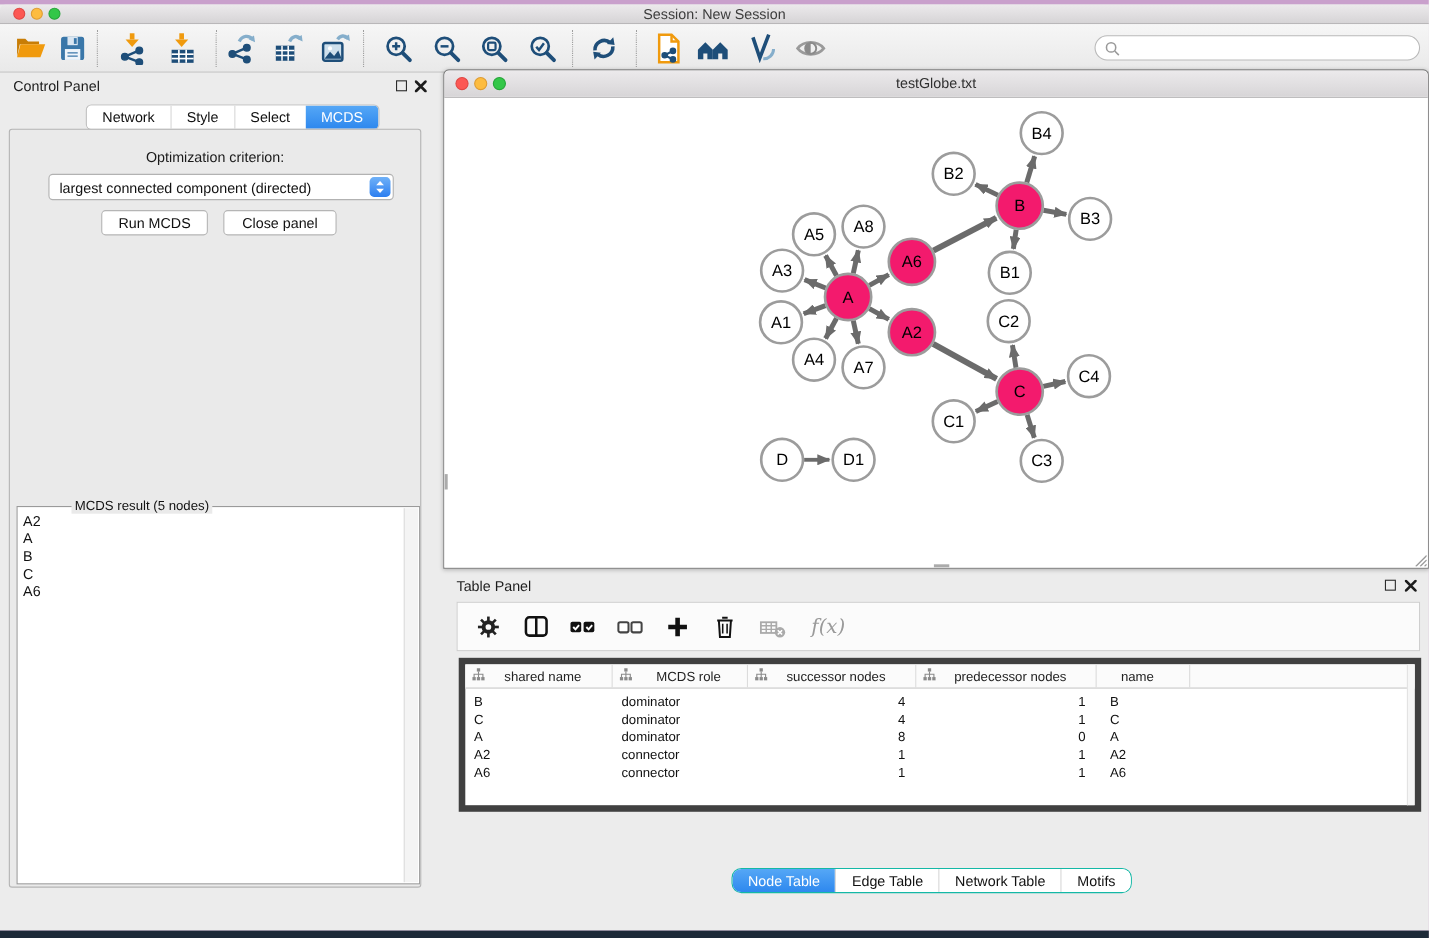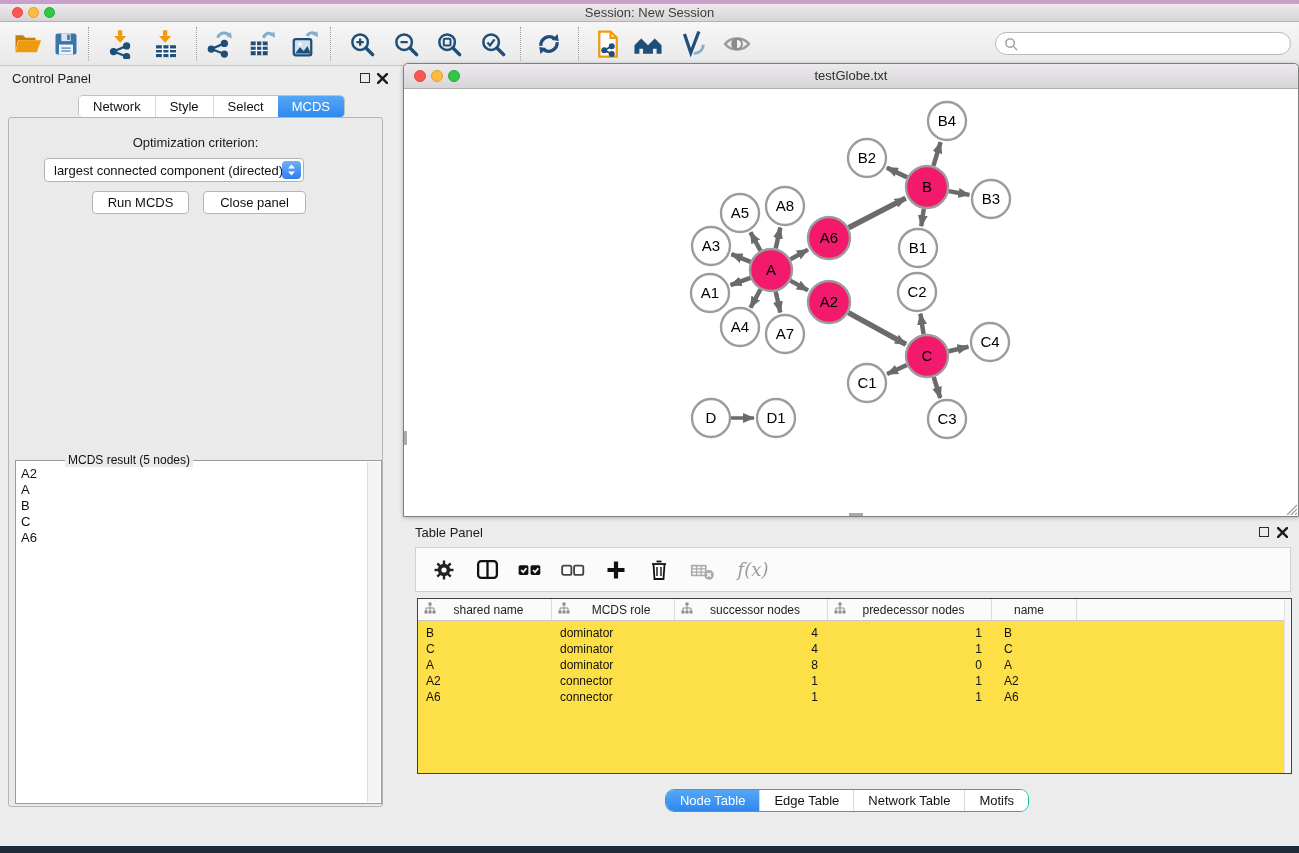--- a/index.html
+++ b/index.html
@@ -39,21 +39,21 @@
   .cp-tabs { position:absolute; left:78px; top:91px; height:23px; display:inline-flex;
     border:1px solid #c0c0c0; border-radius:5px; overflow:hidden; background:#fff; }
   .seg { font-size:13px; line-height:21px; padding:0 14px; color:#111; background:#fff;
     border-left:1px solid #d8d8d8; white-space:nowrap; }
   .seg:first-child { border-left:none; }
   .seg.active { background:linear-gradient(#55a7f6,#2e88ee); color:#fff; border-left:none; }
   .cp-frame { position:absolute; left:8px; top:113px; width:375px; height:690px;
     border:1px solid #b4b4b4; border-radius:3px; background:#eaeaea; }
   .opt-label { position:absolute; left:0; width:100%; top:17px; text-align:center;
     font-size:13px; color:#1a1a1a; }
-  .combo { position:absolute; left:35px; top:40px; width:260px; height:24px; background:#fff;
+  .combo { position:absolute; left:35px; top:40px; width:314px; height:24px; background:#fff;
     border:1px solid #b2b2b2; border-radius:4px; font-size:13px; color:#111; }
   .combo .val { position:absolute; left:9px; top:4px; white-space:nowrap; }
   .combo .step { position:absolute; right:2px; top:2px; width:19px; height:18px;
     border-radius:4px; background:linear-gradient(#6fb1f8,#2d7ff0);
     display:flex; align-items:center; justify-content:center; }
   .btn { position:absolute; height:23px; background:#fff; border:1px solid #b5b5b5;
     border-radius:4px; font-size:13px; color:#111; text-align:center; line-height:21px; }
   .fieldset { position:absolute; left:6px; top:342px; width:367px; height:344px;
     border:1px solid #9a9a9a; background:#fff; }
   .fieldset .legend { position:absolute; left:5px; top:-8px; background:#eaeaea;
@@ -79,22 +79,22 @@
   .mini-scroll-h { position:absolute; left:445px; bottom:0; width:14px; height:3px; background:#ababab; }
   .grip { position:absolute; right:1px; bottom:1px; }
 
   
   .tp-label { position:absolute; left:415px; top:521px; font-size:13px; color:#1c1c1c; }
   .tp-toolbar { position:absolute; left:415px; top:543px; width:876px; height:45px;
     background:#fbfbfb; border:1px solid #cfcfcf; display:flex; align-items:center;
     padding-left:14px; gap:15px; }
   .tpt-btn { width:28px; height:28px; display:flex; align-items:center; justify-content:center; }
   .fx { font-family:"DejaVu Serif", serif; font-style:italic; font-size:18px; color:#9a9a9a; }
-  .tp-table { position:absolute; left:417px; top:594px; width:875px; height:176px;
-    background:#fde047; border:1px solid #404040; }
+  .tp-table { position:absolute; left:417px; top:594px; width:875px; height:140px;
+    background:#ffffff; border:6px solid #404040; }
   .thead { display:flex; height:22px; border-bottom:1px solid #c9c9c9; background:#fbfbfb; }
   .th { display:flex; align-items:center; border-right:1px solid #dcdcdc; font-size:12px;
     color:#222; }
   .th svg { margin-left:6px; }
   .th .lbl { flex:1; text-align:center; padding-right:10px; }
   .tr { display:flex; height:16px; font-size:12px; color:#111; align-items:center; }
   .tr:first-child { margin-top:4px; }
   .td { overflow:hidden; white-space:nowrap; }
   .td.l { padding-left:8px; text-align:left; }
   .td.r { padding-right:10px; text-align:right; }

